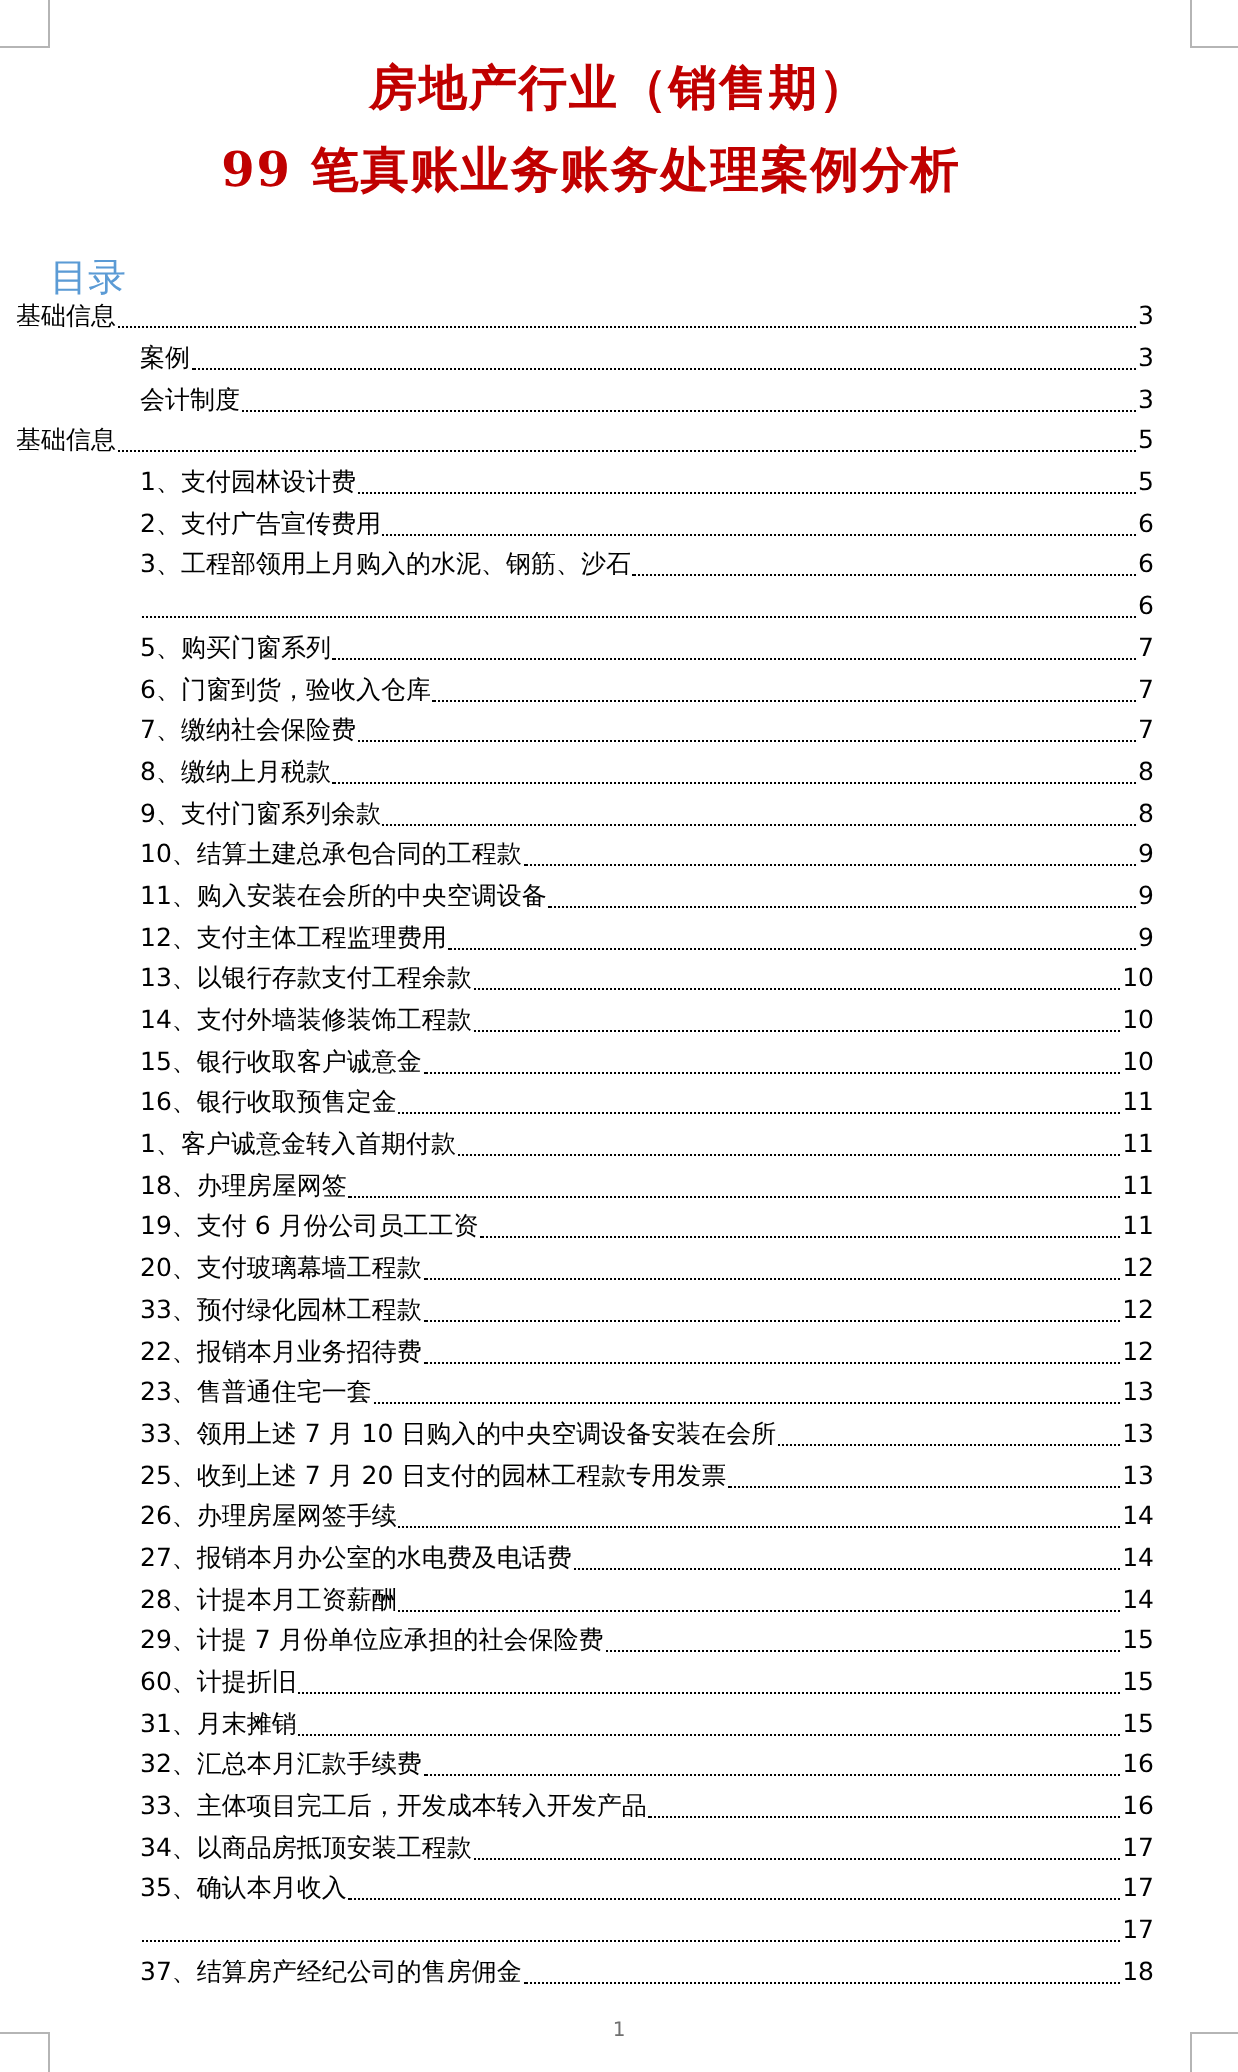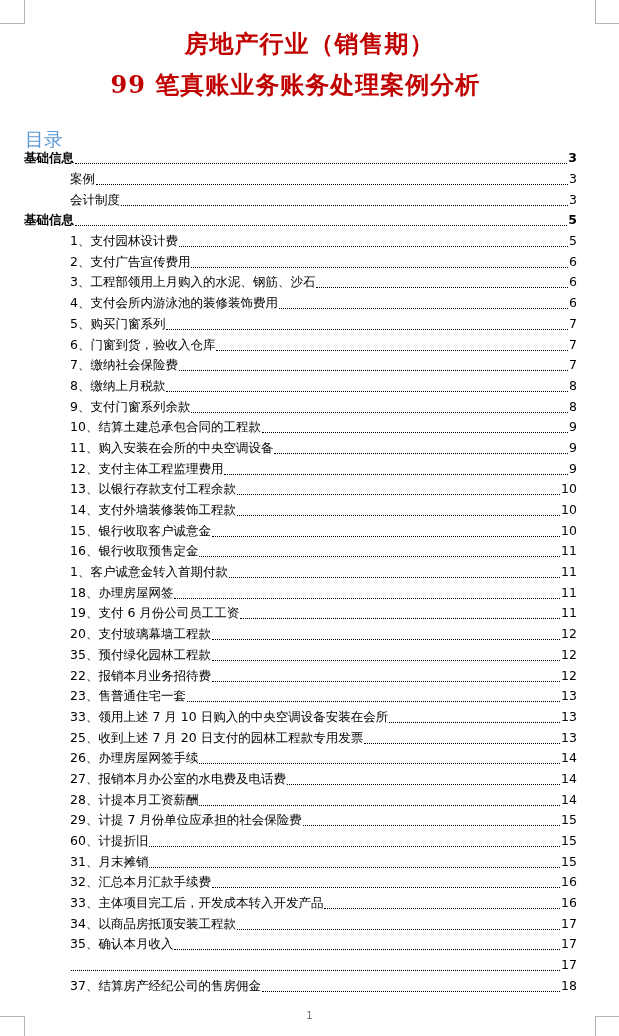--- a/index.html
+++ b/index.html
@@ -16,21 +16,21 @@
             font-size:24px; line-height:34px; font-weight:bold; letter-spacing:1px; }
   .title2 { position:absolute; left:0; width:591px; top:68px; text-align:center;
             color:#c00000; font-family:"DejaVu Serif","Liberation Serif",serif;
             font-size:24px; line-height:34px; font-weight:bold; letter-spacing:1px; }
   .toc-heading { position:absolute; left:25px; top:113px; color:#5b9bd5;
                  font-size:19px; line-height:26px;margin-top:13px; }
 
   .toc { position:absolute; left:0; top:148px; width:619px; }
   .toc-row { position:relative; height:20.7px; display:flex; align-items:center;
              font-size:12.5px; line-height:20px; }
-  .toc-row.l1 { padding-left:24px;font-weight:bold; }
+  .toc-row.l1 { padding-left:8px; }
   .toc-row.l2 { padding-left:70px; }
   .toc-row .label { white-space:nowrap; background:#fff; position:relative; z-index:1; }
   .toc-row .leader { flex:1; height:1px; margin:0 1px; align-self:center;
                      border-bottom:1px dotted #000; transform:translateY(5px); }
   .toc-row .page { width:auto; min-width:6px; text-align:right; margin-right:42px; white-space:nowrap; }
 
   .page-number { position:absolute; left:0; width:619px; top:1010px; text-align:center;
                  font-size:10px; color:#707070; }
 </style>
 </head>
@@ -75,21 +75,20 @@
       <span class="label">2、支付广告宣传费用</span>
       <span class="leader"></span>
       <span class="page">6</span>
     </div>
     <div class="toc-row l2">
       <span class="label">3、工程部领用上月购入的水泥、钢筋、沙石</span>
       <span class="leader"></span>
       <span class="page">6</span>
     </div>
     <div class="toc-row l2">
-      <span class="label">4、支付会所内游泳池的装修装饰费用</span>
       <span class="leader"></span>
       <span class="page">6</span>
     </div>
     <div class="toc-row l2">
       <span class="label">5、购买门窗系列</span>
       <span class="leader"></span>
       <span class="page">7</span>
     </div>
     <div class="toc-row l2">
       <span class="label">6、门窗到货，验收入仓库</span>
@@ -160,21 +159,21 @@
       <span class="label">19、支付 6 月份公司员工工资</span>
       <span class="leader"></span>
       <span class="page">11</span>
     </div>
     <div class="toc-row l2">
       <span class="label">20、支付玻璃幕墙工程款</span>
       <span class="leader"></span>
       <span class="page">12</span>
     </div>
     <div class="toc-row l2">
-      <span class="label">35、预付绿化园林工程款</span>
+      <span class="label">33、预付绿化园林工程款</span>
       <span class="leader"></span>
       <span class="page">12</span>
     </div>
     <div class="toc-row l2">
       <span class="label">22、报销本月业务招待费</span>
       <span class="leader"></span>
       <span class="page">12</span>
     </div>
     <div class="toc-row l2">
       <span class="label">23、售普通住宅一套</span>

